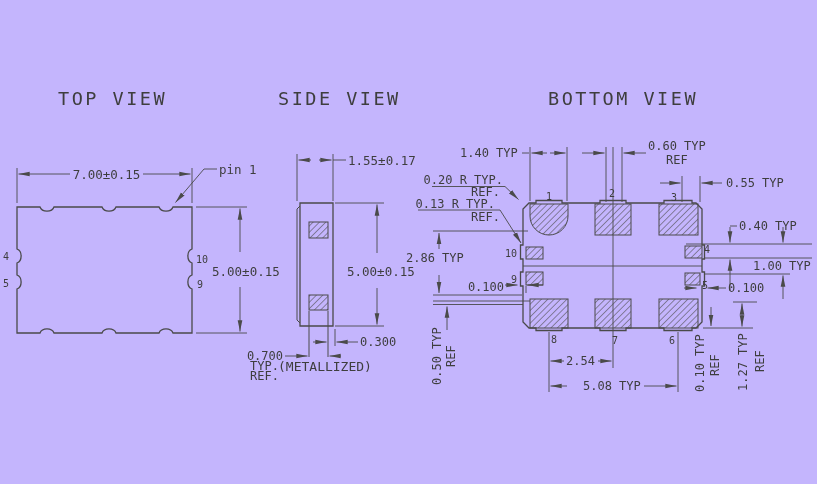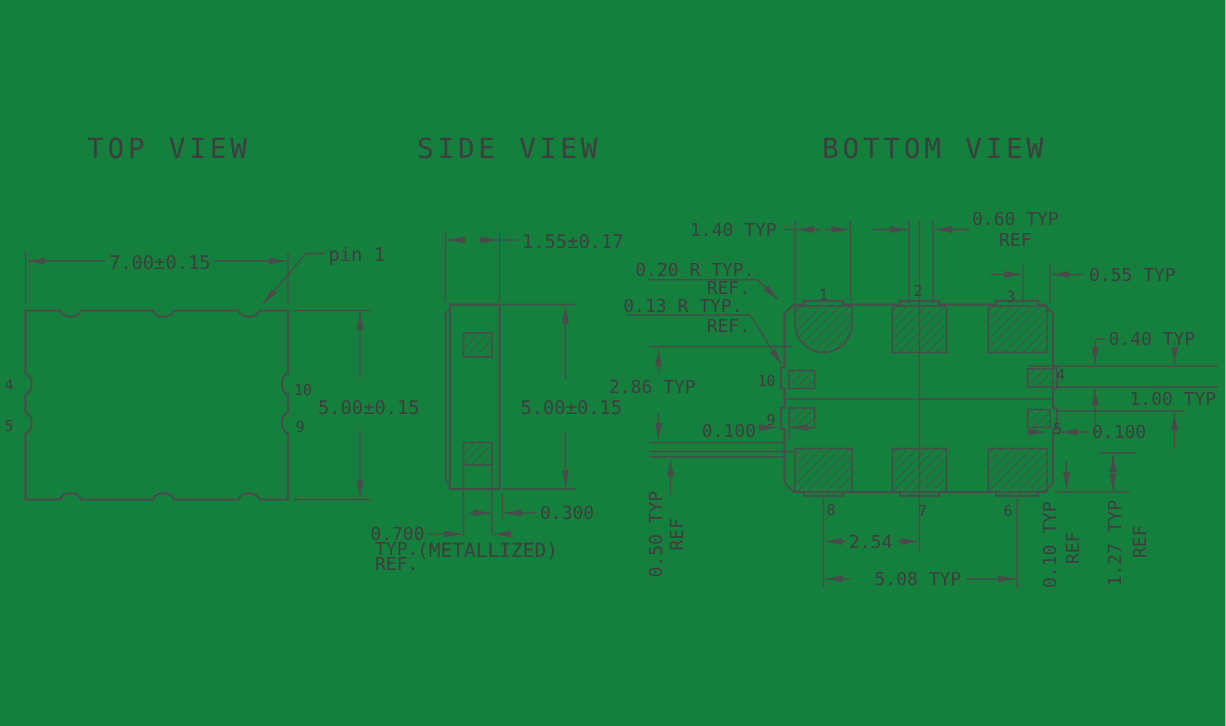--- a/index.html
+++ b/index.html
@@ -1,16 +1,16 @@
 <!DOCTYPE html>
 <html><head>
 <meta charset="utf-8">
 <style>
   html,body{margin:0;padding:0;background:#ffffff;}
-  .stage{position:relative;width:817px;height:484px;background:#15803d;overflow:hidden;}
+  .stage{position:relative;width:817px;height:484px;background:#c4b5fd;overflow:hidden;}
   svg{display:block;}
   text{font-family:"DejaVu Sans Mono", monospace; fill:#3e3e3e;}
   .t-title{font-size:18.5px;letter-spacing:2.5px;}
   .t-dim{font-size:12.5px;}
   .t-dim2{font-size:12px;}
   .t-pin{font-size:10px;}
   .t-met{font-size:13px;}
   .ln{stroke:#4a4a4a;stroke-width:1;fill:none;}
   .ln-body{stroke:#4a4a4a;stroke-width:1.3;fill:none;}
   .ln-dim{stroke:#4a4a4a;stroke-width:0.9;fill:none;}

